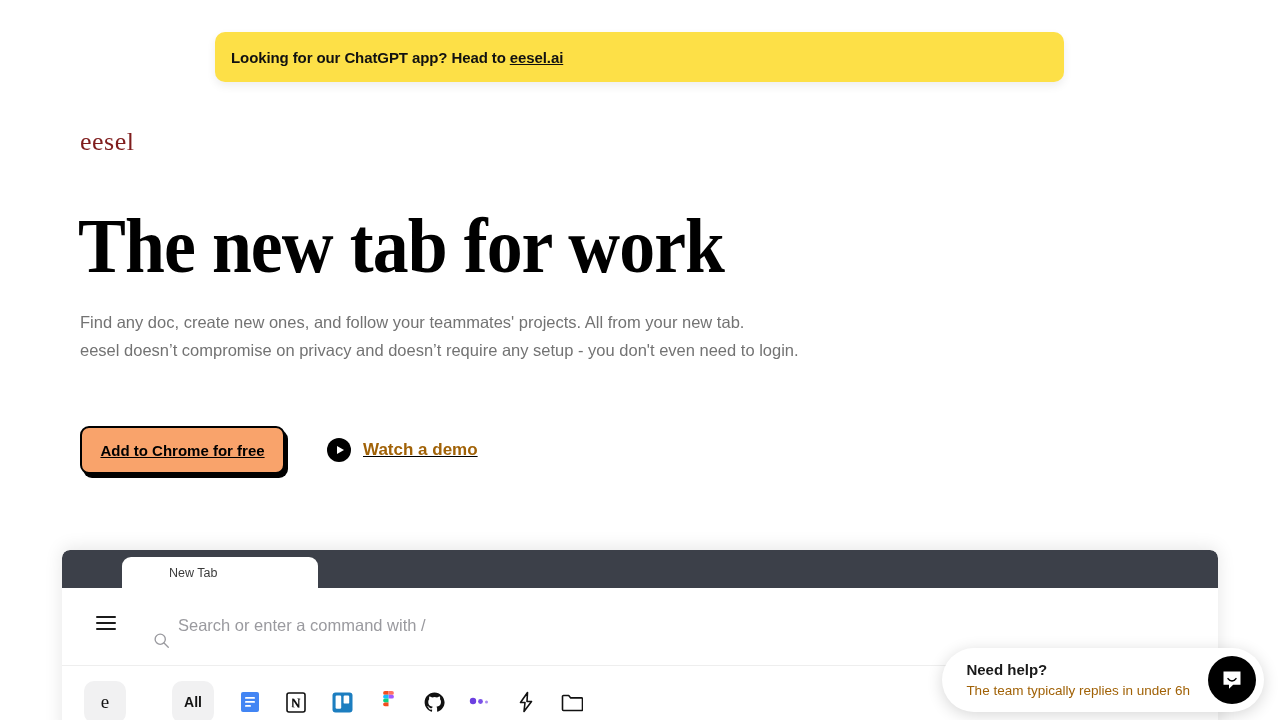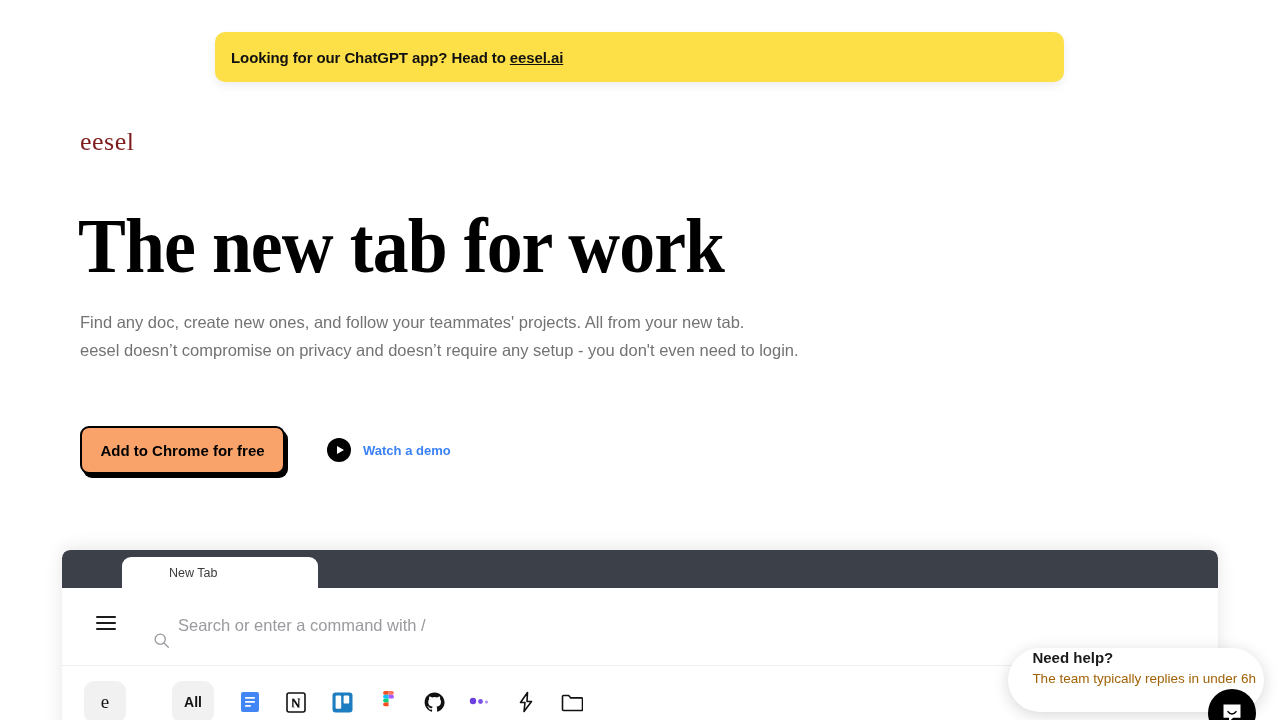--- a/index.html
+++ b/index.html
@@ -71,20 +71,21 @@
     white-space: nowrap;
   }
   .hero-sub div { white-space: nowrap; }
 
   
   .cta-row {
     position: absolute;
     left: 80px; top: 426px;
     display: flex;
     align-items: center;
+    text-decoration: underline;
   }
   .btn-primary {
     width: 205px; height: 48px;
     background: #F9A36B;
     border: 2.5px solid #000;
     border-radius: 9px;
     box-shadow: 3px 4px 0 #000;
     font-family: "Liberation Sans", sans-serif;
     font-size: 15px;
     font-weight: bold;
@@ -107,23 +108,23 @@
   }
   .play-tri {
     width: 0; height: 0;
     border-left: 7px solid #fff;
     border-top: 4.5px solid transparent;
     border-bottom: 4.5px solid transparent;
     margin-left: 2px;
   }
   .watch-label {
     margin-left: 12px;
-    font-size: 13px;
-    font-weight: bold;
-    color: #3b82f6;
+    font-size: 17px;
+    font-weight: bold;
+    color: #a16207;
   }
 
   
   .browser {
     position: absolute;
     left: 62px; top: 550px;
     width: 1156px; height: 190px;
     background: #ffffff;
     border-radius: 8px 8px 0 0;
     box-shadow: 0 -2px 18px rgba(0,0,0,0.10);
@@ -219,25 +220,24 @@
 
   
   .chat-widget {
     position: absolute;
     right: 16px; bottom: 8px;
     height: 64px;
     background: #ffffff;
     border-radius: 32px;
     box-shadow: 0 3px 16px rgba(0,0,0,0.16);
     display: flex;
-    align-items: flex-end;
+    align-items: center;
     padding-left: 24px;
     padding-right: 8px;
     cursor: pointer;
-    flex-direction: column;
   }
   .chat-text { display: flex; flex-direction: column; justify-content: center; }
   .chat-title { font-size: 15px; font-weight: bold; color: #1a1a1a; line-height: 20px; }
   .chat-sub { font-size: 13.5px; color: #a16207; line-height: 20px; margin-top: 1px; }
   .chat-avatar {
     width: 48px; height: 48px;
     border-radius: 50%;
     background: #000;
     margin-left: 18px;
     display: flex; align-items: center; justify-content: center;

